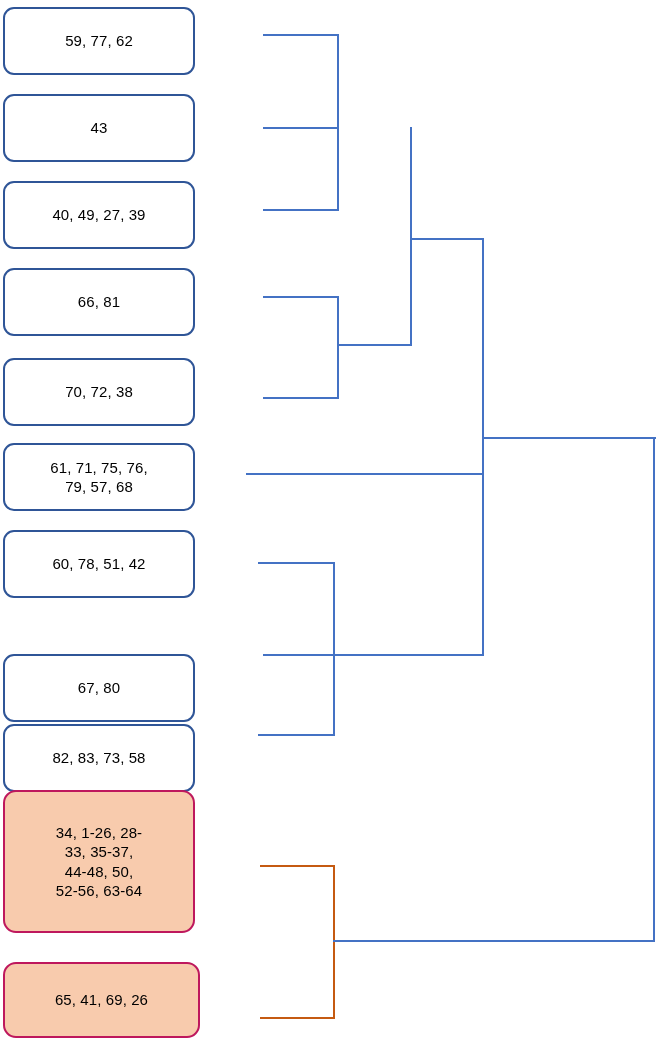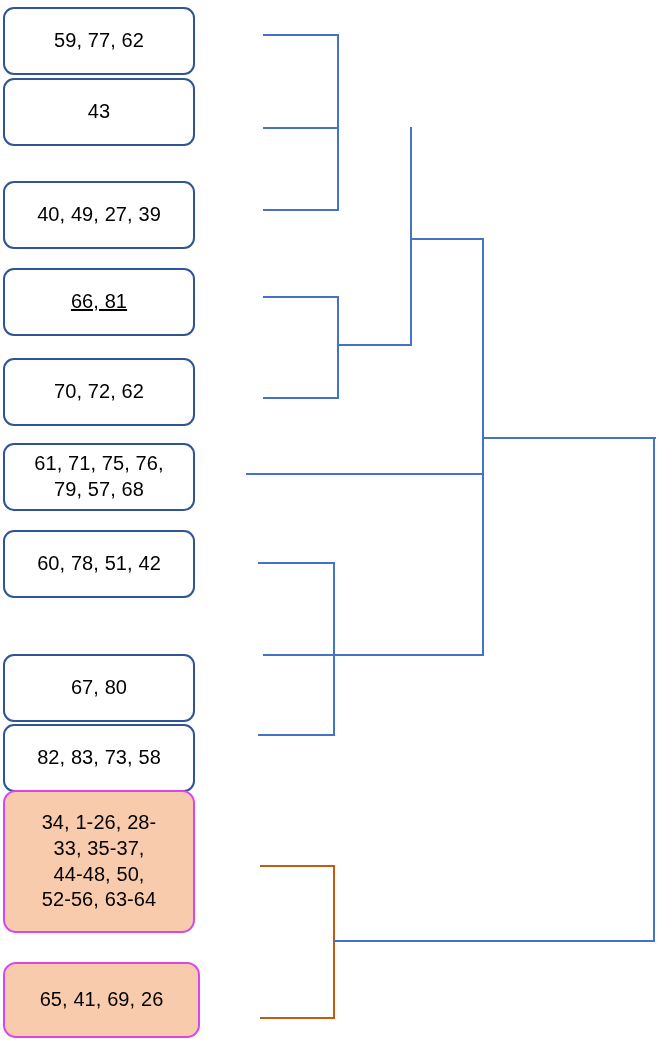--- a/index.html
+++ b/index.html
@@ -24,28 +24,28 @@
     position: absolute;
     box-sizing: border-box;
     display: flex;
     align-items: center;
     justify-content: center;
     text-align: center;
     border-radius: 11px;
     background: #ffffff;
     border: 2px solid #2F5597;
     color: #000000;
-    font-size: 20px;
+    font-size: 15px;
     line-height: 1.28;
     padding: 2px 18px;
     letter-spacing: 0.1px;
   }
   .leaf-box.orange {
     background: #F8CBAD;
-    border: 2px solid #d946ef;
+    border: 2px solid #be185d;
     border-radius: 13px;
   }
   .leaf-box .leaf-text {
     display: block;
     width: 100%;
     white-space: pre-line;
   }
 
   
   .seg {
@@ -67,31 +67,31 @@
 </style>
 </head>
 <body>
 
 <div id="canvas">
 
   <div id="leaf-layer">
       <div class="leaf-box" style="left: 3px; top: 7px; width: 192px; height: 68px;">
         <span class="leaf-text">59, 77, 62</span>
       </div>
-      <div class="leaf-box" style="left: 3px; top: 78px; width: 192px; height: 68px;">
+      <div class="leaf-box" style="left: 3px; top: 94px; width: 192px; height: 68px;">
         <span class="leaf-text">43</span>
       </div>
       <div class="leaf-box" style="left: 3px; top: 181px; width: 192px; height: 68px; justify-content: flex-end;">
         <span class="leaf-text">40, 49, 27, 39</span>
       </div>
-      <div class="leaf-box" style="left: 3px; top: 268px; width: 192px; height: 68px; text-decoration: underline;">
+      <div class="leaf-box" style="left: 3px; top: 268px; width: 192px; height: 68px;">
         <span class="leaf-text">66, 81</span>
       </div>
       <div class="leaf-box" style="left: 3px; top: 358px; width: 192px; height: 68px;">
-        <span class="leaf-text">70, 72, 62</span>
+        <span class="leaf-text">70, 72, 38</span>
       </div>
       <div class="leaf-box" style="left: 3px; top: 443px; width: 192px; height: 68px; justify-content: center;">
         <span class="leaf-text">61, 71, 75, 76,
 79, 57, 68</span>
       </div>
       <div class="leaf-box" style="left: 3px; top: 530px; width: 192px; height: 68px;">
         <span class="leaf-text">60, 78, 51, 42</span>
       </div>
       <div class="leaf-box" style="left: 3px; top: 618px; width: 192px; height: 68px; margin-top: 36px;">
         <span class="leaf-text">67, 80</span>

